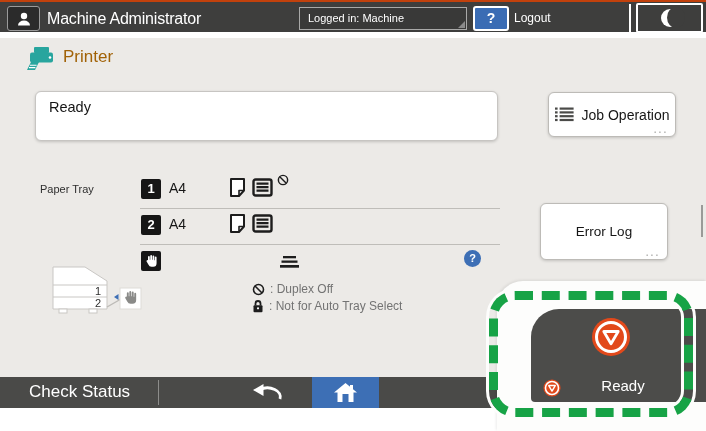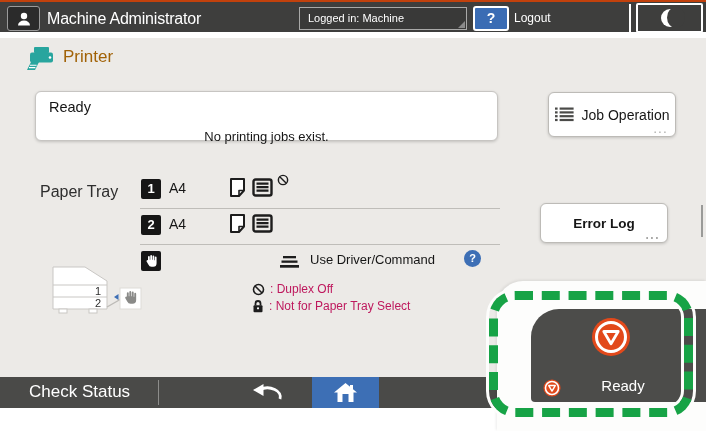--- a/index.html
+++ b/index.html
@@ -43,34 +43,34 @@
   .status-state { position:absolute; left:13px; top:7px; font-size:14.5px; color:#161616; }
   .status-msg { position:absolute; left:0; top:37px; width:100%; text-align:center;
                 font-size:13px; color:#161616; }
 
   .side-btn { position:absolute; width:128px; background:#fff; border:1px solid #BDBBB7;
               border-radius:6px; box-shadow:0 1px 3px rgba(0,0,0,.18);
               display:flex; align-items:center; justify-content:center; gap:8px; }
   .side-btn .more { position:absolute; right:7px; bottom:0px; color:#A5A5A3;
                     font-size:12px; letter-spacing:1.5px; }
   #job-op { left:540px; top:54px; height:45px; font-size:14px; color:#161616;margin-left:8px; }
-  #err-log { left:540px; top:165px; height:40px; font-size:13.5px; color:#161616;font-weight:bold; }
+  #err-log { left:540px; top:165px; height:57px; font-size:13.5px; color:#161616; }
   .scroll-thumb { position:absolute; left:701px; top:167px; width:2px; height:32px; background:#9A9A98; }
 
-  .paper-tray-label { position:absolute; left:40px; top:145px; font-size:16px; color:#2E2E2E; }
+  .paper-tray-label { position:absolute; left:40px; top:145px; font-size:11px; color:#2E2E2E; }
   .tray-num { position:absolute; width:20px; height:20px; background:#161616; color:#fff;
               font-size:13px; font-weight:bold; text-align:center; line-height:20px; border-radius:2px; }
   .tray-size { position:absolute; font-size:14px; color:#161616; }
   .tray-divider { position:absolute; left:140px; width:360px; height:1px; background:#BFBDB9; }
   .tray-note { position:absolute; left:310px; top:214px; font-size:13px; color:#161616; }
   .help-circle { position:absolute; left:464px; top:212px; width:17px; height:17px; border-radius:50%;
                  background:#3D6FB5; color:#fff; font-size:11px; font-weight:bold;
                  text-align:center; line-height:17px; }
   .legend-row { position:absolute; left:252px; display:flex; align-items:center; gap:5px;
-                font-size:12px; color:#be185d; }
+                font-size:12px; color:#737373; }
 
   
   .bottombar { position:absolute; left:0; top:377px; width:650px; height:31px; background:#4A4A48; }
   .check-status { position:absolute; left:29px; top:0; height:31px; line-height:30px;
                   color:#fff; font-size:17px; }
   .bb-sep { position:absolute; left:158px; top:3px; width:1px; height:25px; background:#8D8D8B; }
   .datetime { position:absolute; left:166px; top:3px; color:#fff; font-size:9.5px; line-height:1.35; }
   .back-btn { position:absolute; left:250px; top:5px; width:34px; height:21px; }
   .home-btn { position:absolute; left:312px; top:0; width:67px; height:31px; background:#3D6FB5;
               display:flex; align-items:center; justify-content:center; }
@@ -118,21 +118,20 @@
       <rect x="7" y="1" width="15" height="6" rx="1" fill="#28A59E"></rect>
       <rect x="3" y="6.5" width="23" height="10" rx="2" fill="#28A59E"></rect>
       <path d="M4,16 L12,16 L8,24 L0,24 Z" fill="#28A59E"></path>
       <path d="M3,19.2 L9.6,19.2 M2,21.6 L8.4,21.6" stroke="#fff" stroke-width="1.1"></path>
       <circle cx="23" cy="11.5" r="1.3" fill="#fff"></circle>
     </svg>
     <div class="page-title">Printer</div>
 
     <div class="status-card">
       <div class="status-state">Ready</div>
-      <div class="status-msg">No printing jobs exist.</div>
     </div>
 
     <div class="side-btn" id="job-op">
       <svg width="19" height="15" viewBox="0 0 19 15">
         <g fill="#4A4A48">
           <rect x="0" y="0.5" width="2.6" height="2.2"></rect>
             <rect x="4.6" y="0.5" width="14" height="2.2"></rect>
           <rect x="0" y="4.3" width="2.6" height="2.2"></rect>
             <rect x="4.6" y="4.3" width="14" height="2.2"></rect>
           <rect x="0" y="8.1" width="2.6" height="2.2"></rect>
@@ -183,37 +182,36 @@
     <div class="tray-num" style="left:141px; top:213px;">
       <svg width="13" height="14" viewBox="0 0 14 16" style="margin-top:3px;">
         <path fill="#fff" d="M3,7 V3.5 Q3,2.3 4,2.3 Q5,2.3 5,3.5 V6.5 H5.6 V2.2 Q5.6,1 6.6,1 Q7.6,1 7.6,2.2 V6.5 H8.2 V2.8 Q8.2,1.6 9.2,1.6 Q10.2,1.6 10.2,2.8 V7 H10.8 V4 Q10.8,2.9 11.8,2.9 Q12.8,2.9 12.8,4 V10.5 Q12.8,14.5 9,14.5 H7 Q4.4,14.5 3.4,12 L1.4,8.7 Q0.8,7.6 1.8,7 Q2.6,6.6 3,7 Z"></path>
       </svg>
     </div>
     <svg style="position:absolute; left:280px; top:218px;" width="19" height="13" viewBox="0 0 19 13">
       <rect x="3" y="0" width="13" height="2.3" fill="#1D1D1D"></rect>
       <rect x="1.5" y="4.5" width="16" height="2.3" fill="#1D1D1D"></rect>
       <rect x="0" y="9" width="19" height="2.7" fill="#1D1D1D"></rect>
     </svg>
-    <div class="tray-note">Use Driver/Command</div>
     <div class="help-circle">?</div>
 
     <div class="legend-row" style="top:244px;">
       <svg width="13" height="13" viewBox="0 0 14 14">
         <circle cx="7" cy="7" r="5.4" fill="none" stroke="#1D1D1D" stroke-width="1.7"></circle>
         <line x1="3.2" y1="3.2" x2="10.8" y2="10.8" stroke="#1D1D1D" stroke-width="1.7"></line>
       </svg>
       <span>: Duplex Off</span>
     </div>
     <div class="legend-row" style="top:261px;">
       <svg width="12" height="14" viewBox="0 0 12 14">
         <path d="M3.5,6.5 V4.5 a2.5,2.5 0 0 1 5,0 V6.5" fill="none" stroke="#1D1D1D" stroke-width="1.8"></path>
         <rect x="1.5" y="6.2" width="9" height="7" rx="1" fill="#1D1D1D"></rect>
         <circle cx="6" cy="9.3" r="1.1" fill="#fff"></circle>
       </svg>
-      <span>: Not for Paper Tray Select</span>
+      <span>: Not for Auto Tray Select</span>
     </div>
 
     <svg style="position:absolute; left:45px; top:223px;" width="100" height="60" viewBox="0 0 100 60">
       <path d="M8,6 H40 L62,20 V48 H8 Z" fill="#fff" stroke="#C9C7C4" stroke-width="1"></path>
       <line x1="8" y1="24" x2="62" y2="24" stroke="#C9C7C4" stroke-width="1"></line>
       <line x1="8" y1="36" x2="62" y2="36" stroke="#C9C7C4" stroke-width="1"></line>
       <rect x="14" y="48" width="8" height="4" fill="#fff" stroke="#C9C7C4" stroke-width="1"></rect>
       <rect x="44" y="48" width="8" height="4" fill="#fff" stroke="#C9C7C4" stroke-width="1"></rect>
       <text x="56" y="34" font-size="11" fill="#2E2E2E" text-anchor="end" font-family="Liberation Sans, sans-serif">1</text>
       <text x="56" y="46" font-size="11" fill="#2E2E2E" text-anchor="end" font-family="Liberation Sans, sans-serif">2</text>

